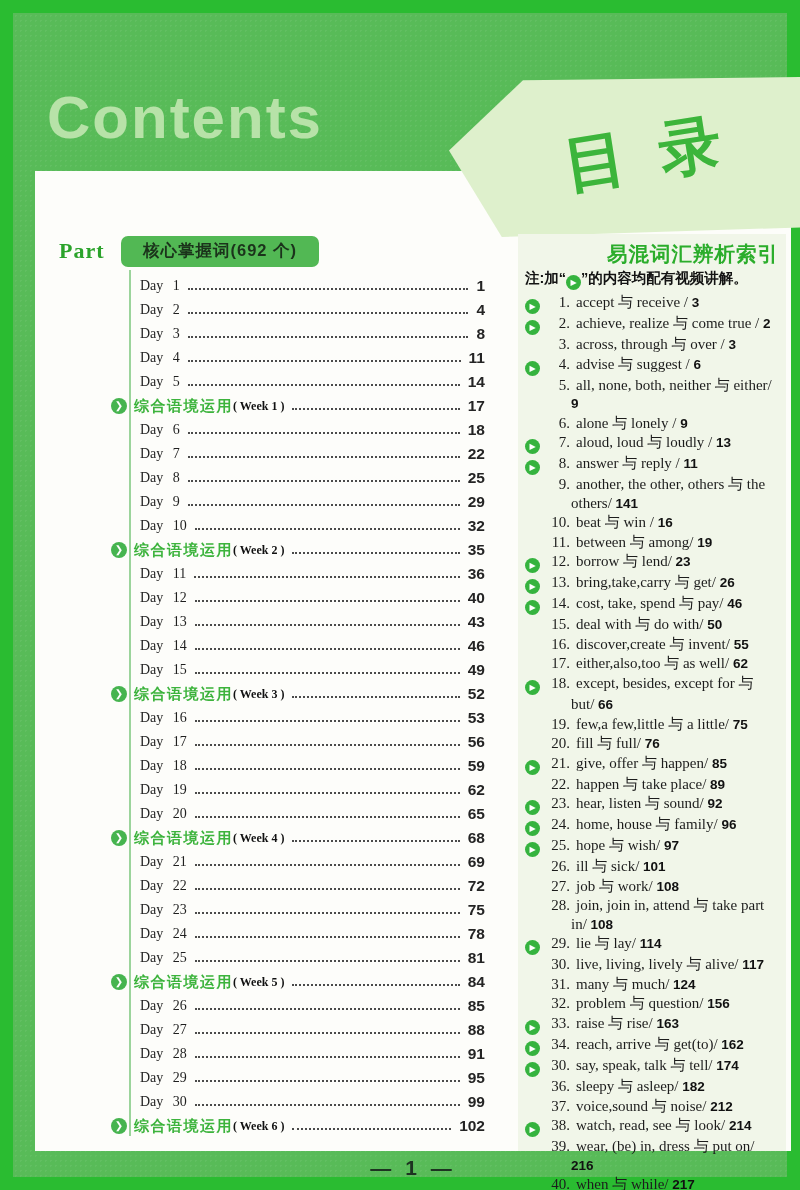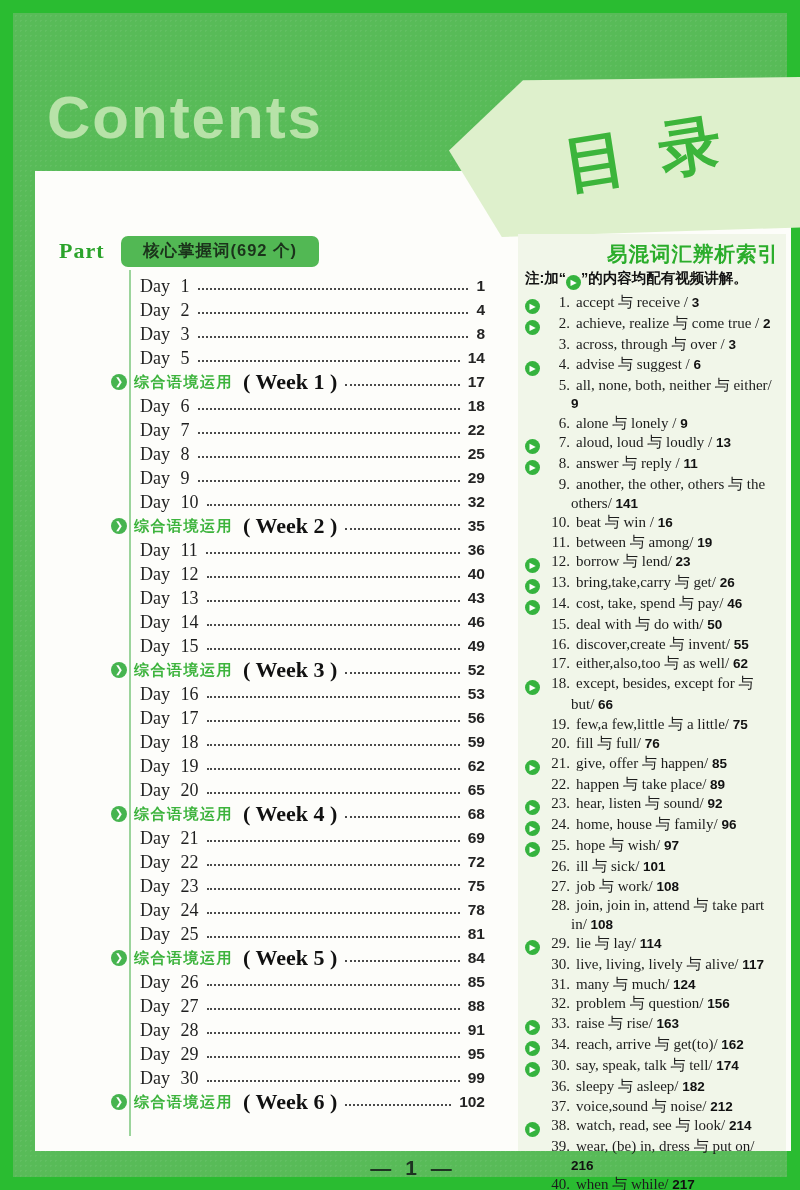--- a/index.html
+++ b/index.html
@@ -27,31 +27,31 @@
   .part-label{position:absolute;left:46px;top:225px;z-index:3;
     color:#2ba32b;font-weight:bold;font-size:22px;letter-spacing:1px;word-spacing:10px;}
   .part-badge{position:absolute;left:108px;top:223px;z-index:3;background:#52b854;
     color:#1b331b;font-weight:bold;font-size:16.5px;font-family:"Liberation Sans",sans-serif;
     padding:4px 22px 5px 22px;border-radius:7px;letter-spacing:1px;white-space:nowrap;}
   .vline{position:absolute;left:116px;top:257px;width:2px;height:866px;
     background:#9bd49b;z-index:2;}
   
   .toc-list{position:absolute;left:98px;top:261px;width:374px;z-index:3;}
   .trow{display:flex;align-items:center;height:24px;}
-  .trow .dlabel{font-size:18px;color:#1f1f1f;word-spacing:6px;padding-left:29px;white-space:nowrap;}
+  .trow .dlabel{font-size:14px;color:#1f1f1f;word-spacing:6px;padding-left:29px;white-space:nowrap;}
   .trow .dots{flex:1;border-bottom:2px dotted #4a4a4a;height:2px;margin:0 8px;
     transform:translateY(2px);}
   .trow .rpage{font-family:"Liberation Sans",sans-serif;font-weight:bold;font-size:15.5px;
     color:#242424;white-space:nowrap;}
   .wicon{width:16px;height:16px;border-radius:50%;background:#46b44f;color:#fff;
     font-family:"DejaVu Sans",sans-serif;font-size:10px;line-height:16px;text-align:center;
     margin-right:7px;flex:0 0 16px;font-weight:bold;}
   .wzh{color:#3cb33c;font-weight:bold;font-size:15px;letter-spacing:1.5px;white-space:nowrap;
     font-family:"Liberation Sans",sans-serif;}
-  .wen{color:#111;font-weight:bold;font-size:22px;white-space:nowrap;margin-left:10px;}
+  .wen{color:#111;font-weight:bold;font-size:12px;white-space:nowrap;}
   
   .index-panel{position:absolute;left:505px;top:221px;width:268px;height:917px;
     background:#f1f6e9;z-index:3;padding:6px 7px 0 7px;box-sizing:border-box;}
   .index-title{text-align:right;color:#2bad2b;font-weight:bold;font-size:20.5px;
     font-family:"Liberation Sans",sans-serif;letter-spacing:1px;line-height:27px;}
   .index-note{font-size:14.5px;color:#131313;line-height:22px;white-space:nowrap;
     font-family:"Liberation Sans",sans-serif;font-weight:bold;}
   .index-entries{margin-top:3px;}
   .entry{font-size:15px;line-height:18.55px;color:#1c1c1c;padding-left:46px;text-indent:-46px;}
   .islot{display:inline-block;width:22px;text-indent:0;}
@@ -90,20 +90,25 @@
         </div>
         <div class="trow">
           <span class="dlabel">Day 2</span>
           <span class="dots"></span>
           <span class="rpage">4</span>
         </div>
         <div class="trow">
           <span class="dlabel">Day 3</span>
           <span class="dots"></span>
           <span class="rpage">8</span>
+        </div>
+        <div class="trow">
+          <span class="dlabel">Day 4</span>
+          <span class="dots"></span>
+          <span class="rpage">11</span>
         </div>
         <div class="trow">
           <span class="dlabel">Day 5</span>
           <span class="dots"></span>
           <span class="rpage">14</span>
         </div>
         <div class="trow">
           <span class="wicon">❯</span>
           <span class="wzh">综合语境运用</span>
           <span class="wen">( Week 1 )</span>

